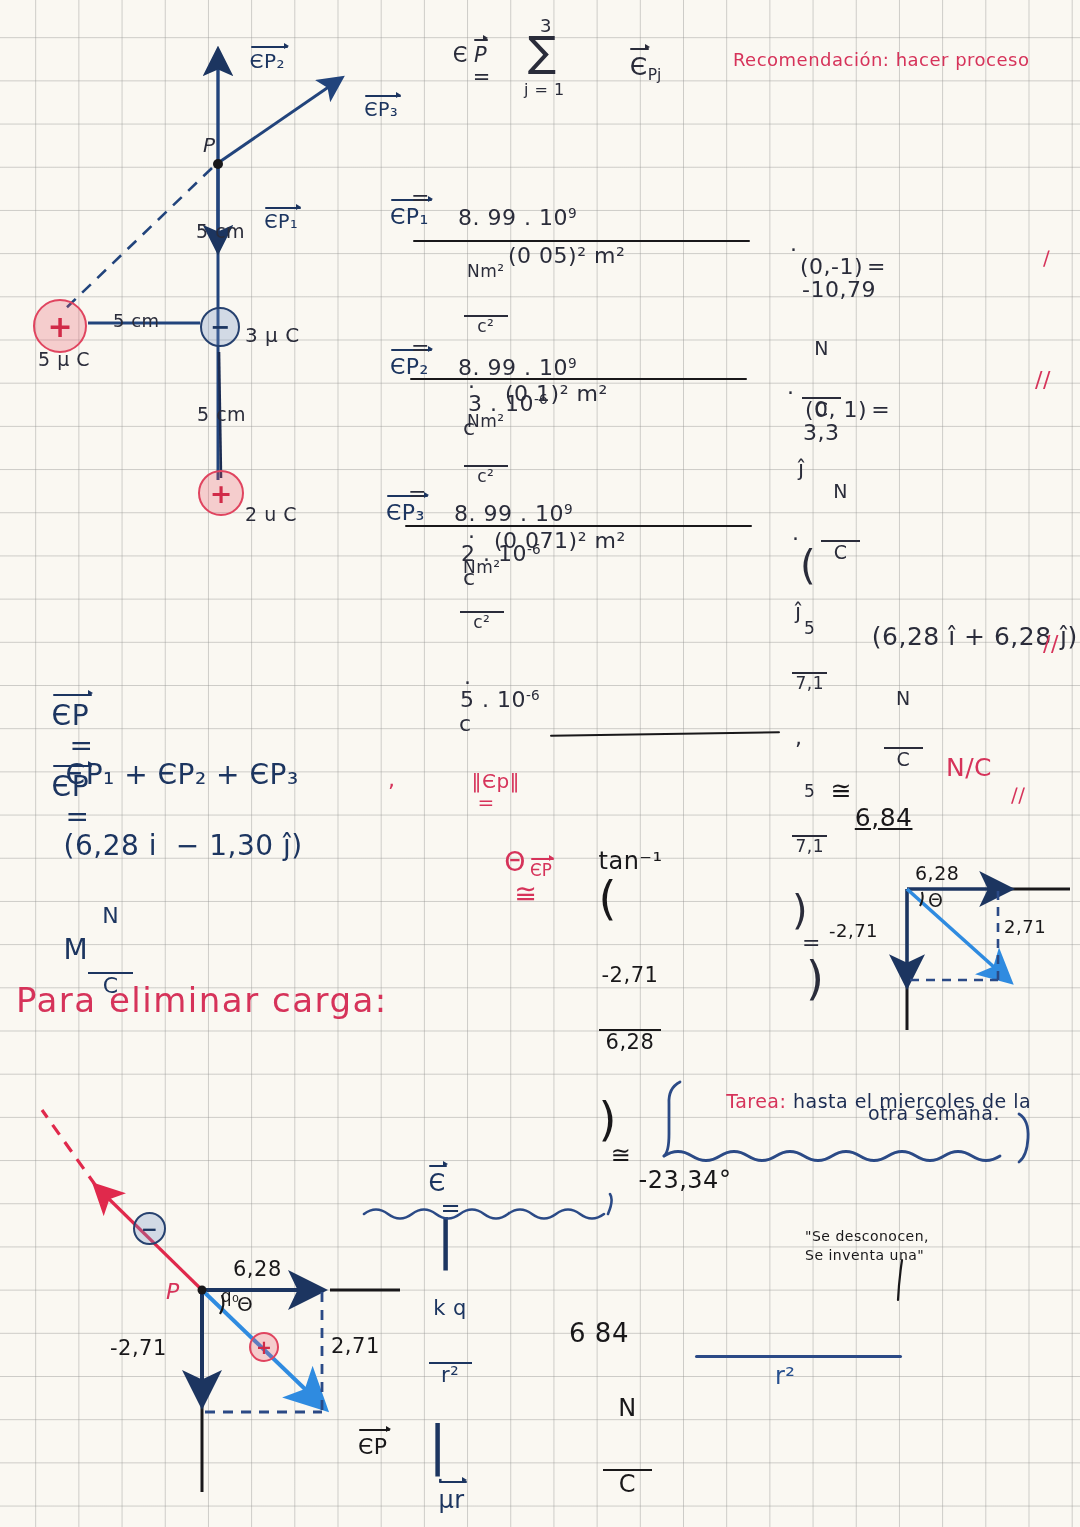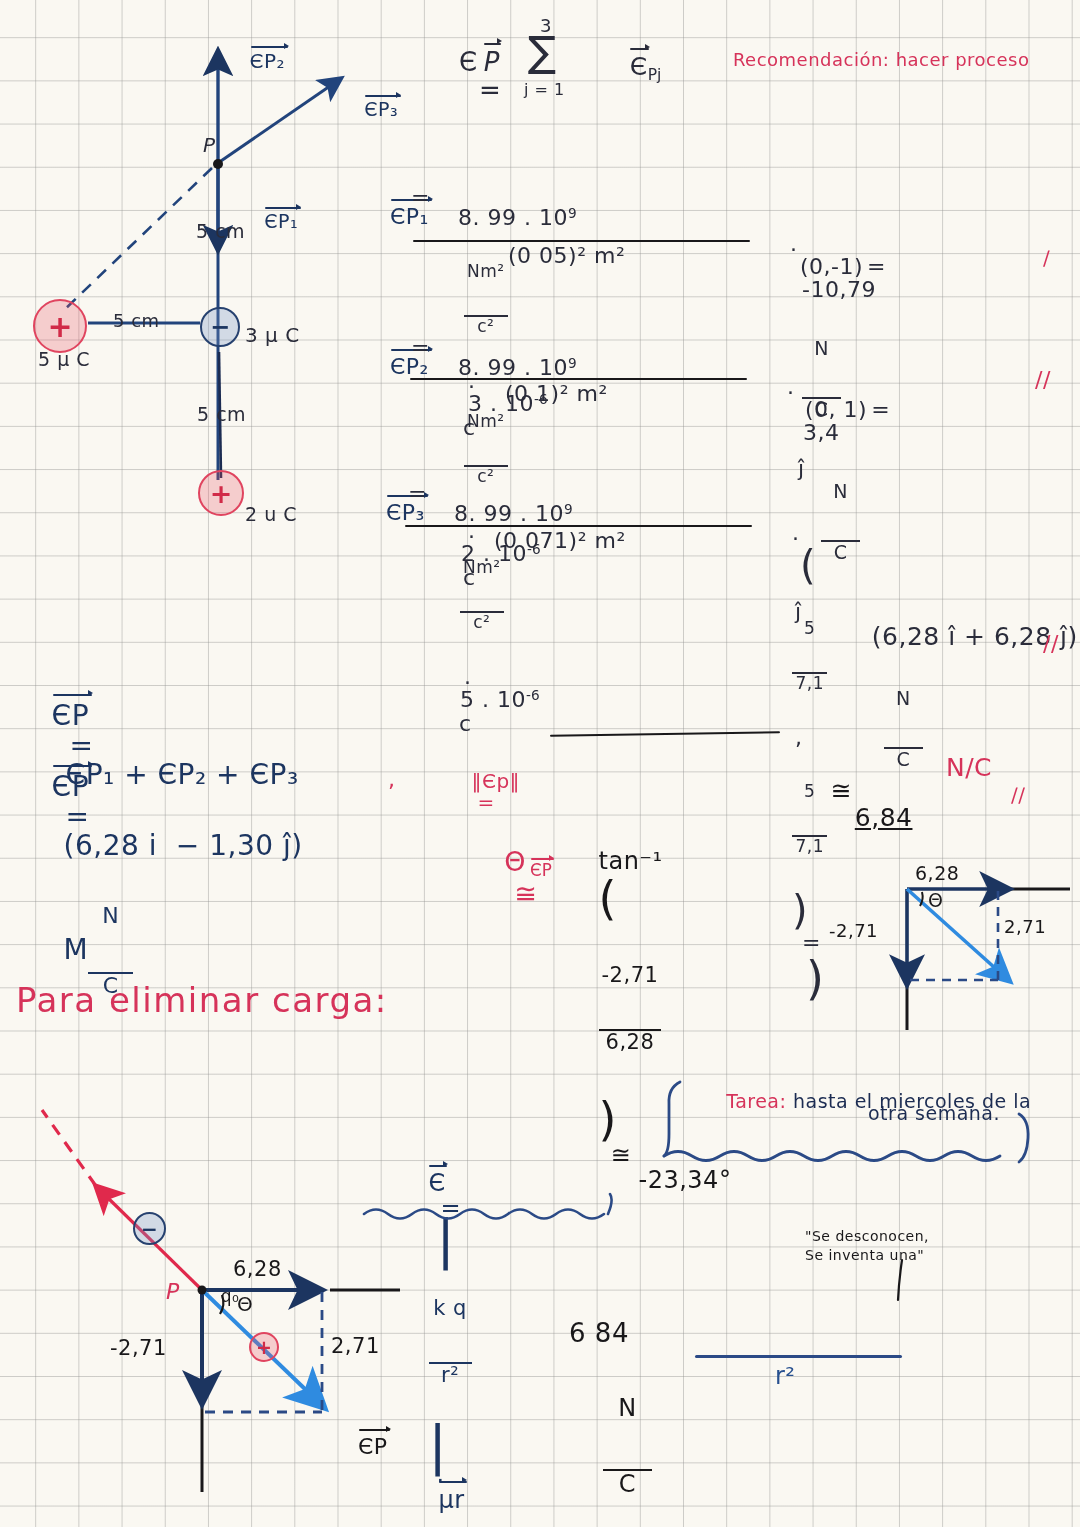--- a/index.html
+++ b/index.html
@@ -132,21 +132,21 @@
     <span class="vec">ЄP₃</span>
   </div>
   <div class="ink hand blue" style="left:238px;top:192px;font-size:19px;">
     <span class="vec">ЄP₁</span>
   </div>
   <div class="ink hand ital" style="left:203px;top:135px;font-size:20px;color:#2a2c3a;">P</div>
   <div class="ink hand" style="left:196px;top:222px;font-size:19px;color:#2a2c3a;">5 cm</div>
   <div class="ink hand" style="left:113px;top:312px;font-size:18px;color:#2a2c3a;">5 cm</div>
   <div class="ink hand" style="left:197px;top:405px;font-size:19px;color:#2a2c3a;">5 cm</div>
 
-  <div class="ink hand" style="left:424px;top:22px;font-size:26px;color:#2a2c3a;">
+  <div class="ink hand" style="left:424px;top:22px;font-size:21px;color:#2a2c3a;">
     <span>Є</span><span class="vec ital" style="margin-left:6px;">P</span>
     <span style="margin-left:20px;">=</span>
   </div>
   <div class="ink hand" style="left:540px;top:17px;font-size:18px;color:#2a2c3a;">3</div>
   <div class="ink hand" style="left:528px;top:30px;font-size:42px;color:#2a2c3a;">∑</div>
   <div class="ink hand" style="left:524px;top:82px;font-size:16px;color:#2a2c3a;">j = 1</div>
   <div class="ink hand" style="left:596px;top:28px;font-size:25px;color:#2a2c3a;">
     <span class="vec">Є</span><span class="sub">Pj</span>
   </div>
   <div class="ink hand red" style="left:708px;top:32px;font-size:18px;">
@@ -193,21 +193,21 @@
     </span>
     <span style="margin-left:10px;">.</span>
     <span style="margin-left:3px;">2 . 10</span><span class="sup">-6</span>
     <span style="margin-left:5px;">c</span>
   </div>
   <div class="bigbar" style="left:410px;top:378px;width:337px;"></div>
   <div class="ink hand" style="left:505px;top:382px;font-size:22px;color:#2a2c3a;">(0 1)² m²</div>
   <div class="ink hand" style="left:757px;top:352px;font-size:22px;color:#2a2c3a;">
     <span>.</span>
     <span style="margin-left:18px;">(0, 1)</span><span style="margin-left:4px;">=</span>
-    <span style="margin-left:16px;">3,4</span>
+    <span style="margin-left:16px;">3,3</span>
     <span class="frac" style="font-size:19px;margin-left:34px;">
       <span class="num">N</span>
       <span class="den">C</span>
     </span>
     <span style="margin-left:8px;">ĵ</span>
   </div>
   <div class="ink red" style="left:1035px;top:368px;font-size:22px;">∕∕</div>
 
   <div class="ink hand blue" style="left:356px;top:478px;font-size:22px;">
     <span class="vec">ЄP₃</span>

